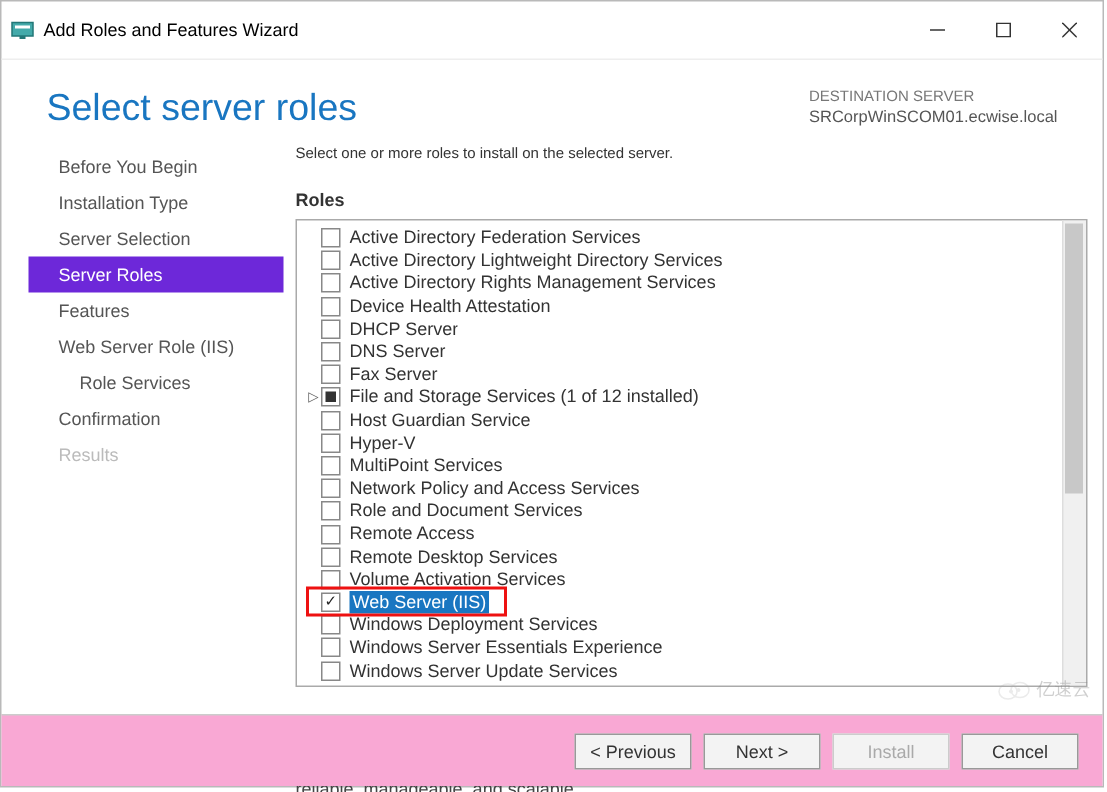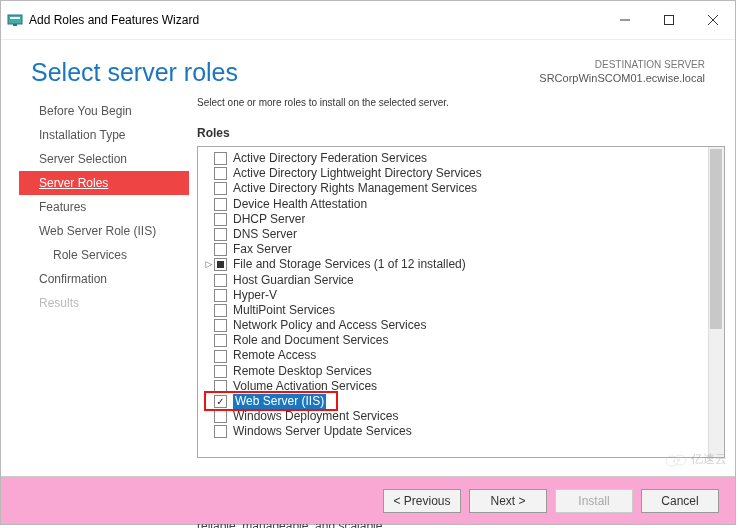--- a/index.html
+++ b/index.html
@@ -9,27 +9,27 @@
 
   .titlebar { height: 39px; display: flex; align-items: center; padding-left: 6px; border-bottom: 1px solid #eee; }
   .title-icon { width: 16px; height: 16px; margin-right: 6px; }
   .title-text { font-size: 12px; color: #000; flex: 1; }
   .win-btns { display: flex; height: 100%; }
   .win-btn { width: 44px; display:flex; align-items:center; justify-content:center; font-size:12px; color:#333; }
   .win-btn svg { display:block; }
 
   .header { padding: 18px 30px 10px 30px; display:flex; align-items:flex-start; }
   .header h1 { color:#1976c1; font-weight:300; font-size:25px; margin:0; flex:1; }
-  .dest { text-align:right; font-size:10px; color:#777; line-height:1.3; }
+  .dest { font-size:10px; color:#777; line-height:1.3; }
   .dest .server { color:#555; font-size:11px; }
 
   .content { display:flex; padding: 0 10px 0 18px; }
   .sidebar { width:170px; padding-top:2px; }
   .side-item { font-size:12px; color:#555; padding:5px 10px 5px 20px; }
-  .side-item.selected { background:#ef4444; color:#fff;text-decoration:underline; }
+  .side-item.selected { background:#6d28d9; color:#fff; }
   .side-item.disabled { color:#bbb; }
   .side-sub { padding-left:34px; }
 
   .main { flex:1; padding-left:8px; }
   .instr { font-size:10px; color:#333; margin-bottom:18px; }
   .cols { display:flex; gap:24px;flex-direction:column; }
   .roles-col { flex:1; }
   .col-label { font-size:12px; font-weight:bold; color:#333; margin-bottom:6px; }
   .roles-box { border:1px solid #aaa; height:312px; position:relative; overflow:hidden; }
   .roles-scroll { position:absolute; right:0; top:0; width:16px; height:100%; background:#f0f0f0; border-left:1px solid #ddd; }
@@ -204,20 +204,25 @@
                   <span class="role-label">Web Server (IIS)</span>
                 </div>
                 <div class="role-row">
                   <span class="tree-caret"></span>
                   <span class="chk"></span>
                   <span class="role-label">Windows Deployment Services</span>
                 </div>
                 <div class="role-row">
                   <span class="tree-caret"></span>
                   <span class="chk"></span>
+                  <span class="role-label">Windows Server Essentials Experience</span>
+                </div>
+                <div class="role-row">
+                  <span class="tree-caret"></span>
+                  <span class="chk"></span>
                   <span class="role-label">Windows Server Update Services</span>
                 </div>
               </div>
             <div class="roles-scroll">
               <div class="roles-thumb"></div>
             </div>
             <div class="redbox" id="redbox" style="left: 6px; top: 244.2px; width: 134px; height: 20px;"></div>
           </div>
         </div>
         <div class="desc-col">

